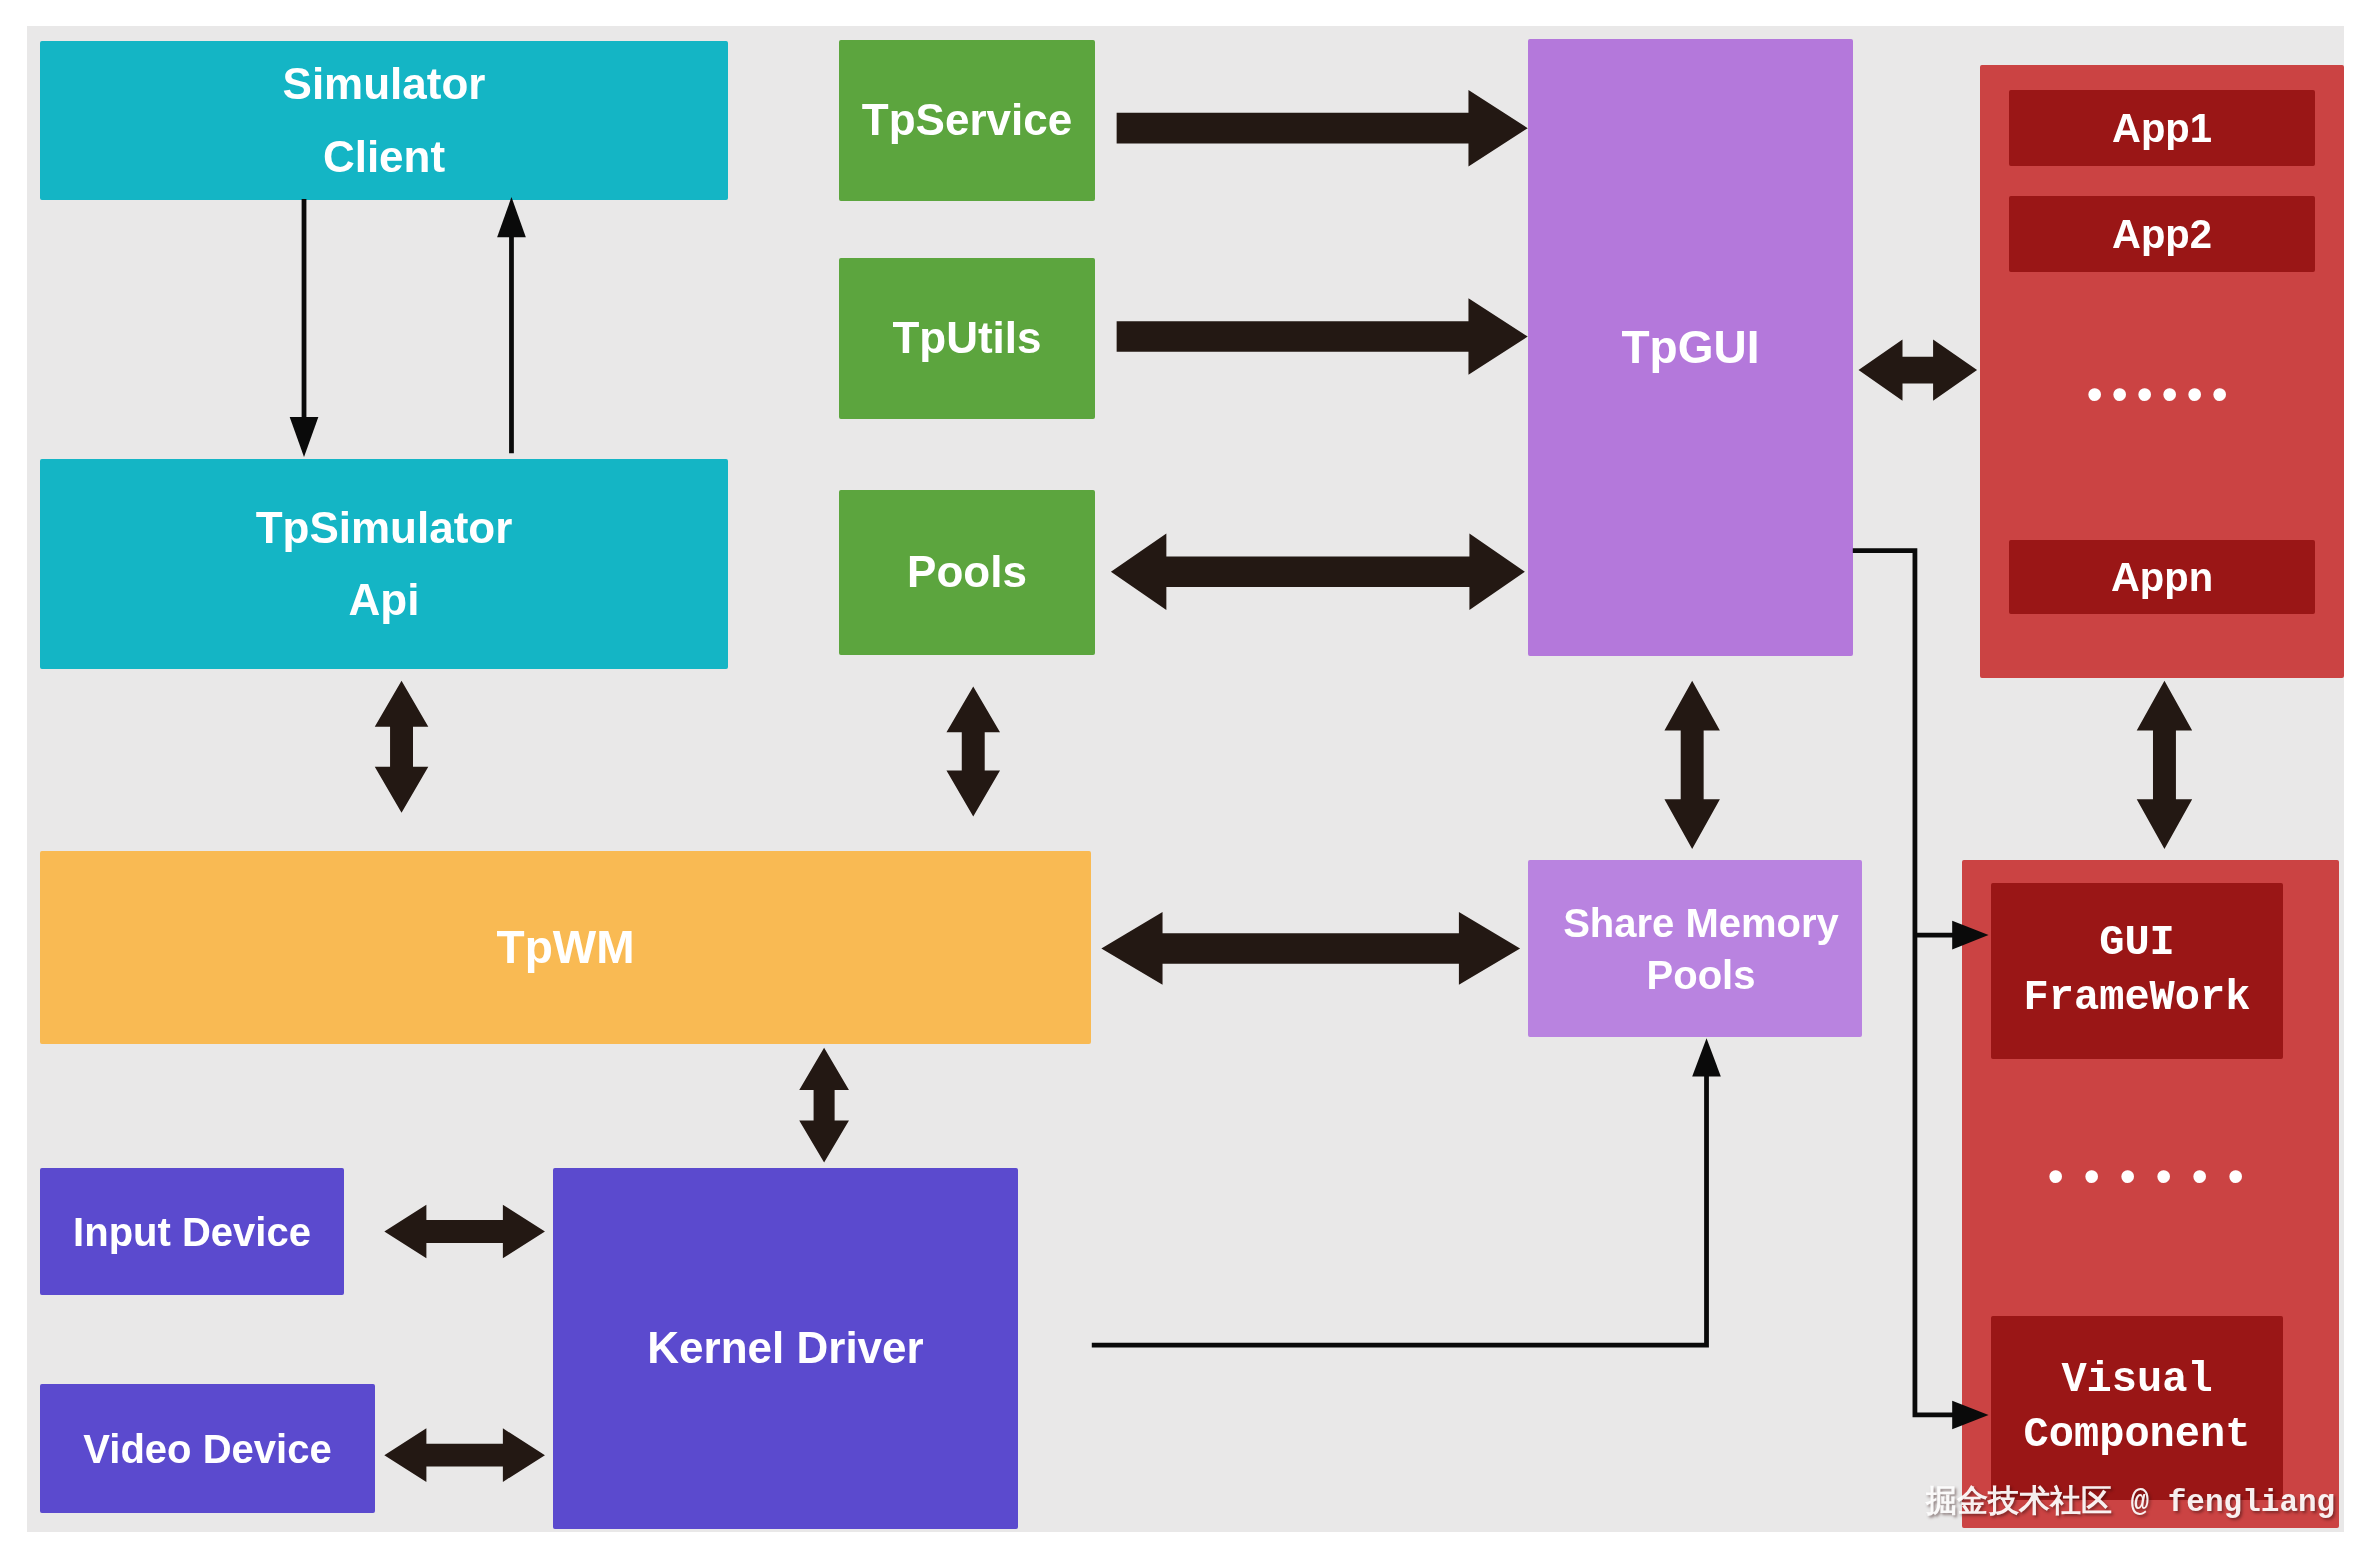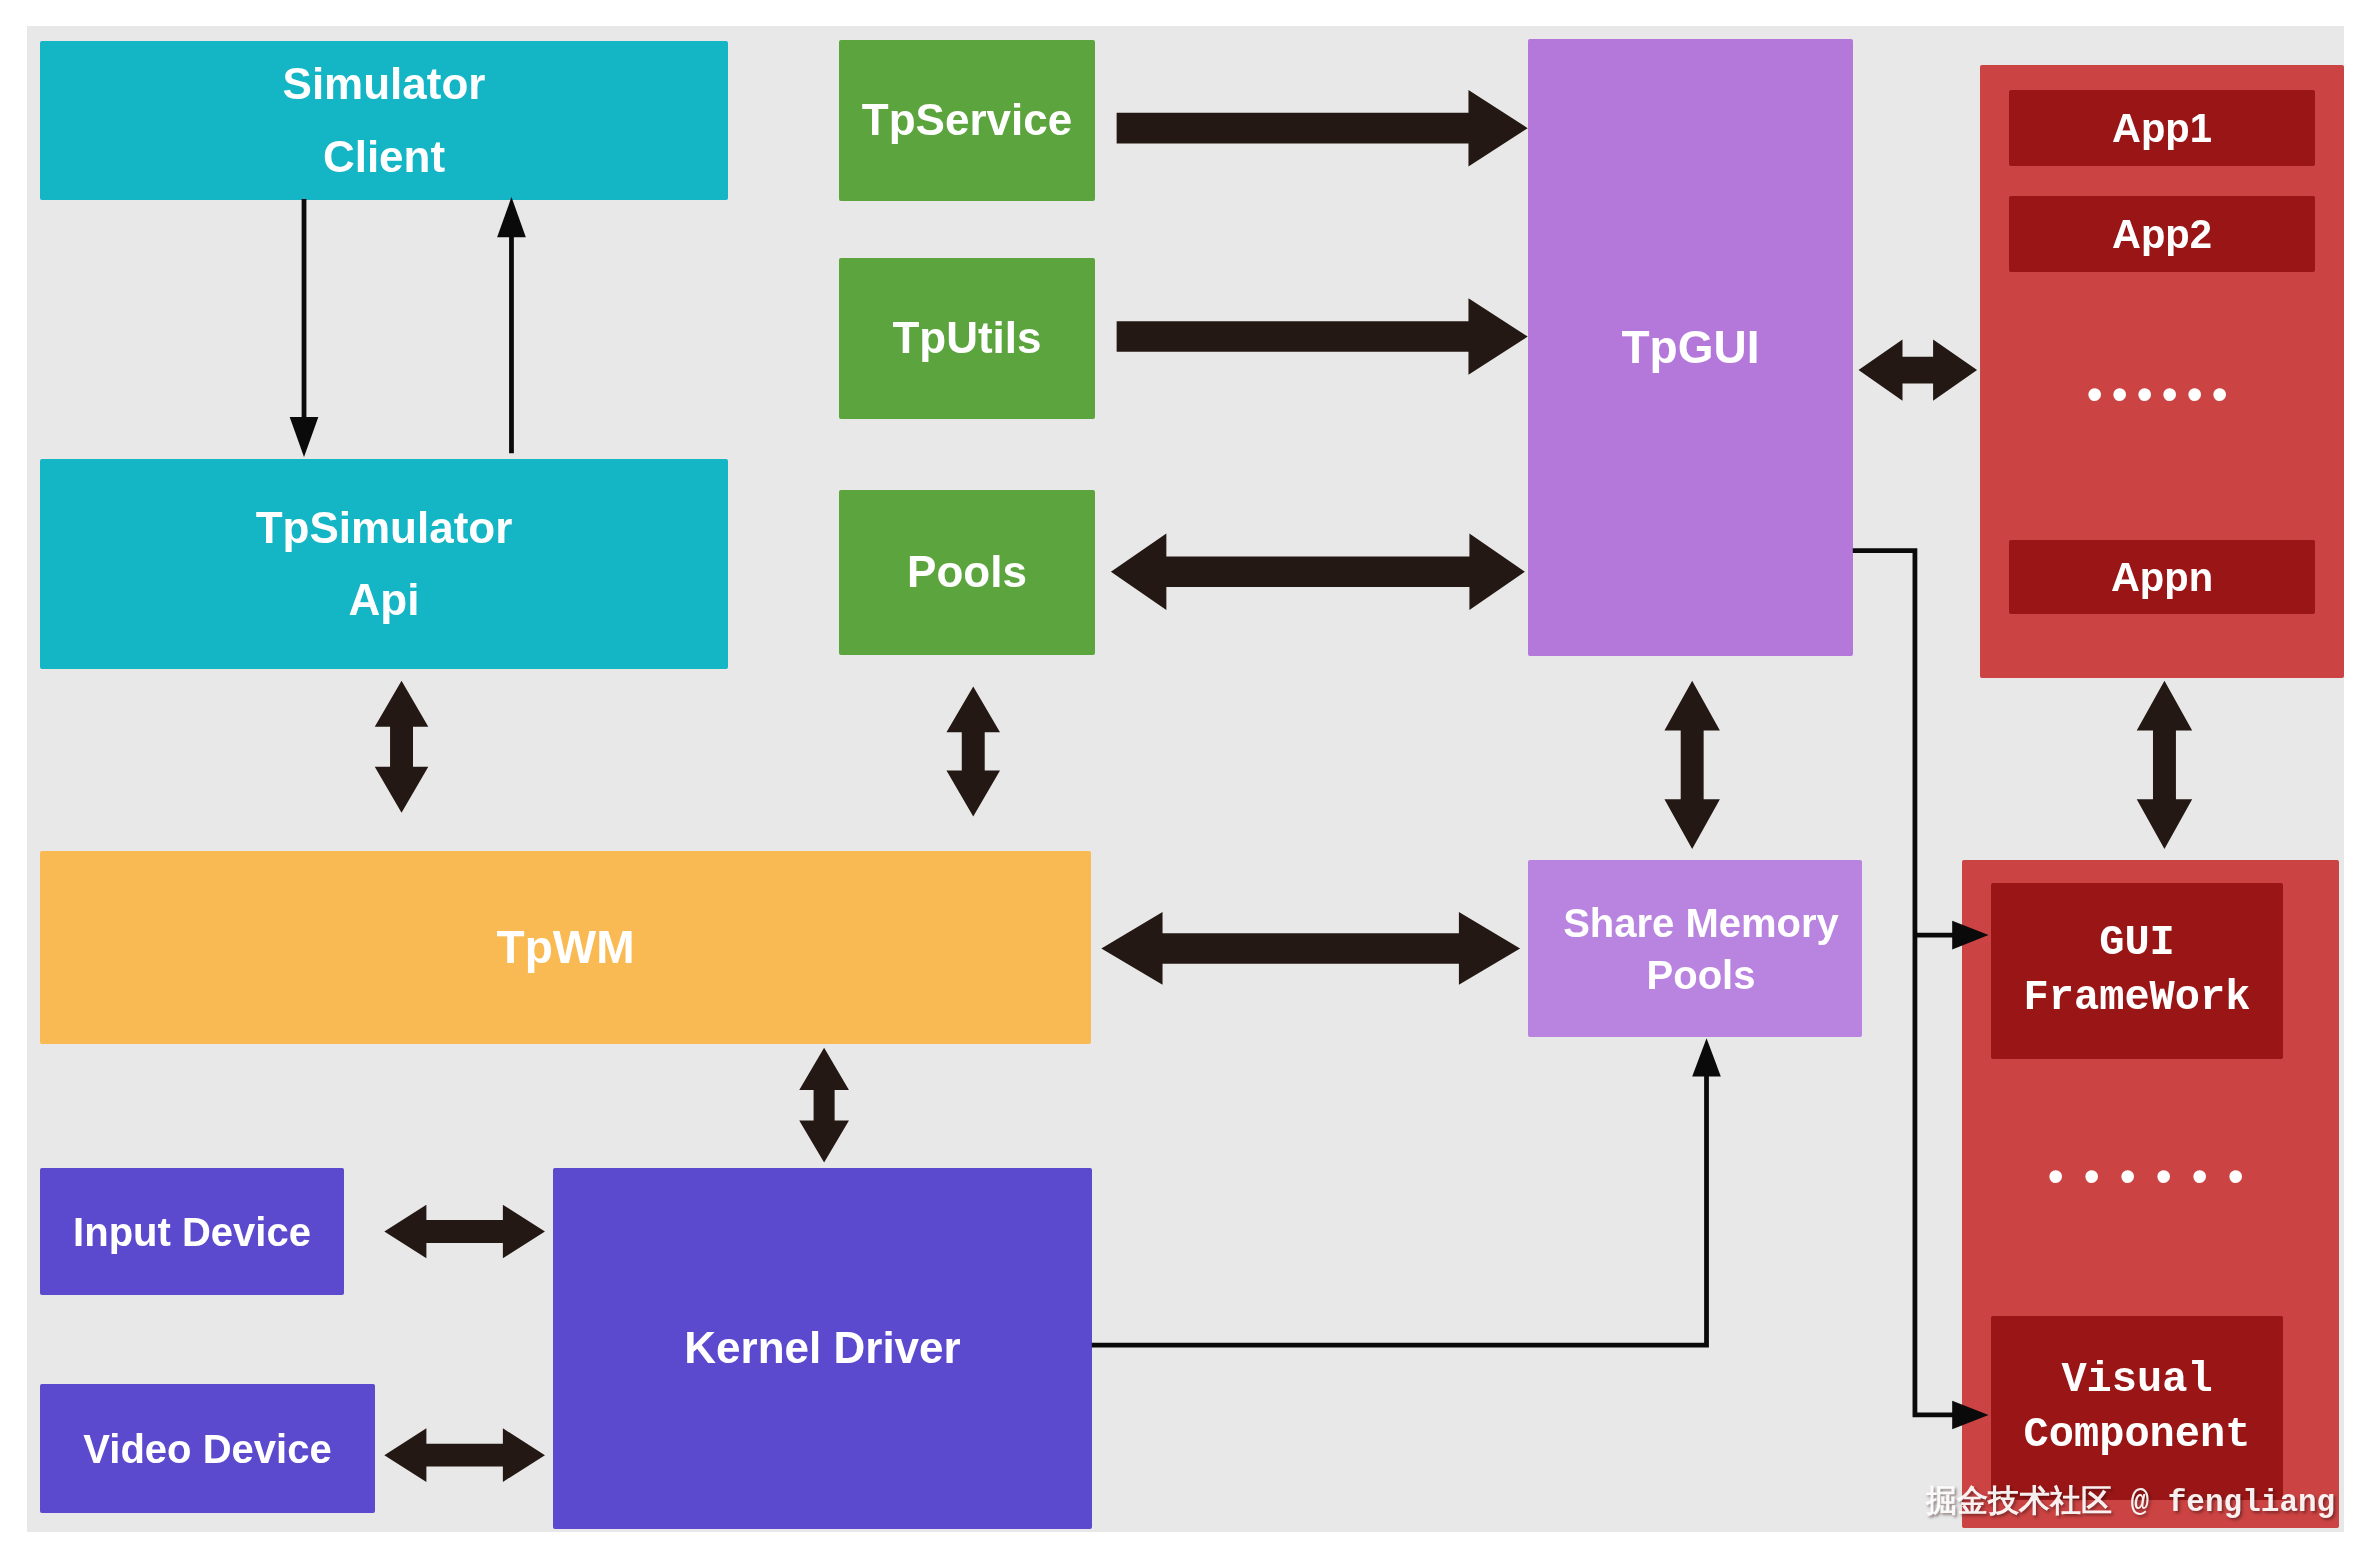--- a/index.html
+++ b/index.html
@@ -103,21 +103,21 @@
     <div class="watermark">掘金技术社区 @ fengliang</div>
   </div>
 
   <div class="box violet fs42" style="left:40px;top:1168px;width:304px;height:127px;">
     <span>Input Device</span>
   </div>
   <div class="box violet fs42" style="left:40px;top:1384px;width:335px;height:129px;">
     <span>Video Device</span>
   </div>
 
-  <div class="box violet fs46" style="left:553px;top:1168px;width:539px;height:361px;text-align:center;">
+  <div class="box violet fs46" style="left:553px;top:1168px;width:465px;height:361px;text-align:center;">
     <span>Kernel Driver</span>
   </div>
 
   <svg class="overlay" width="2370" height="1546" viewBox="0 0 2479 1617">
 
     <g>
       <line class="thinline" x1="318" y1="208" x2="318" y2="448"></line>
       <polygon class="thinhead" points="318,478 303,436 333,436"></polygon>
     </g>
 

